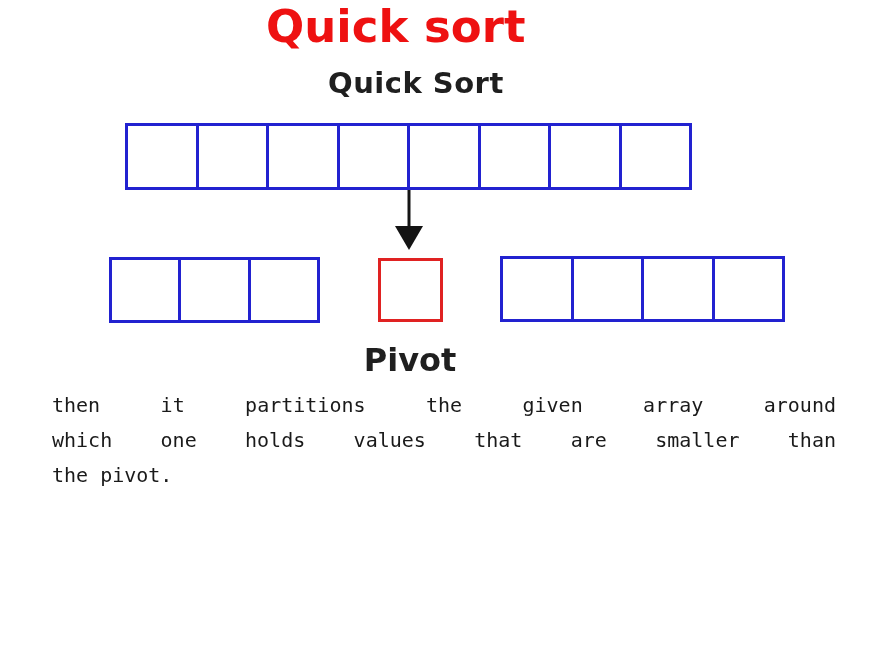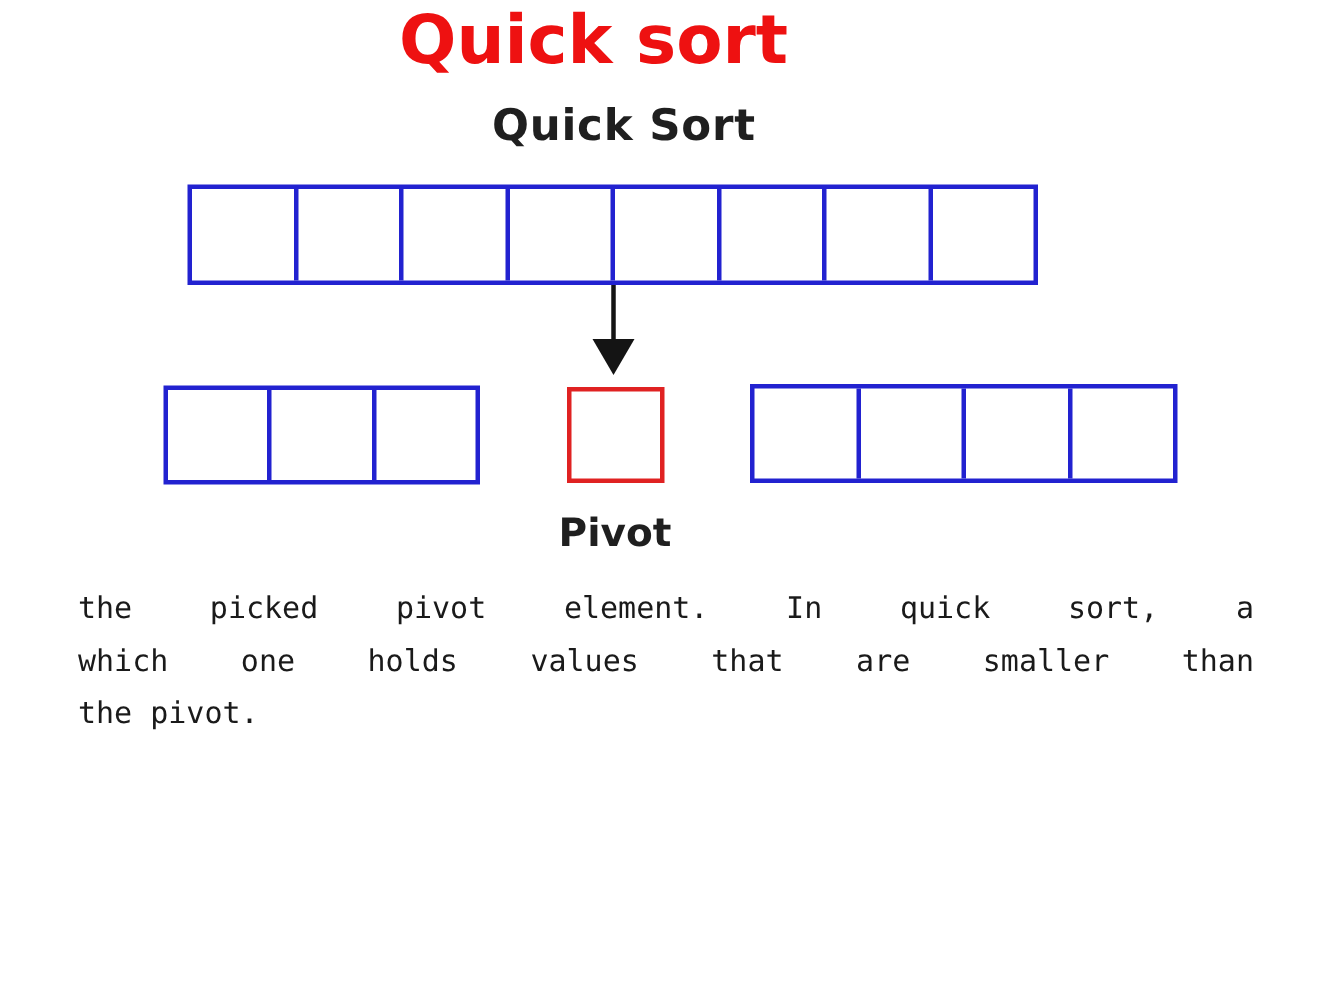--- a/index.html
+++ b/index.html
@@ -43,21 +43,21 @@
     width: 65px; height: 64px;
     border: 3px solid var(--pivot_border);
     box-sizing: border-box;
   }
   .arrow { position: absolute; left: 394px; top: 190px; }
   .arrow line    { stroke: var(--arrow_black); stroke-width: 3; }
   .arrow polygon { fill: var(--arrow_black); }
   .pivot-label {
     position: absolute; left: 340px; top: 341px;
     width: 140px; text-align: center;
-    font-size: 26px; font-weight: bold;
+    font-size: 32px; font-weight: bold;
     color: var(--text_dark);
   }
   .paragraph {
     position: absolute; left: 52px; top: 388px;
     width: 784px;
     font-family: "DejaVu Sans Mono", monospace;
     font-size: 20px; line-height: 35px;
     color: var(--paragraph_text);
   }
   .paragraph .line {
@@ -102,18 +102,18 @@
   <div class="array right-array">
       <div class="cell"></div>
       <div class="cell"></div>
       <div class="cell"></div>
       <div class="cell"></div>
     </div>
 
   <div class="pivot-label">Pivot</div>
 
   <div class="paragraph">
-      <div class="line">the picked pivot element. In quick sort, a</div>
+      <div class="line">then it partitions the given array around</div>
       <div class="line">which one holds values that are smaller than</div>
       <div class="line">the pivot.</div>
     </div>
 
 </div>
 
 </body></html>

